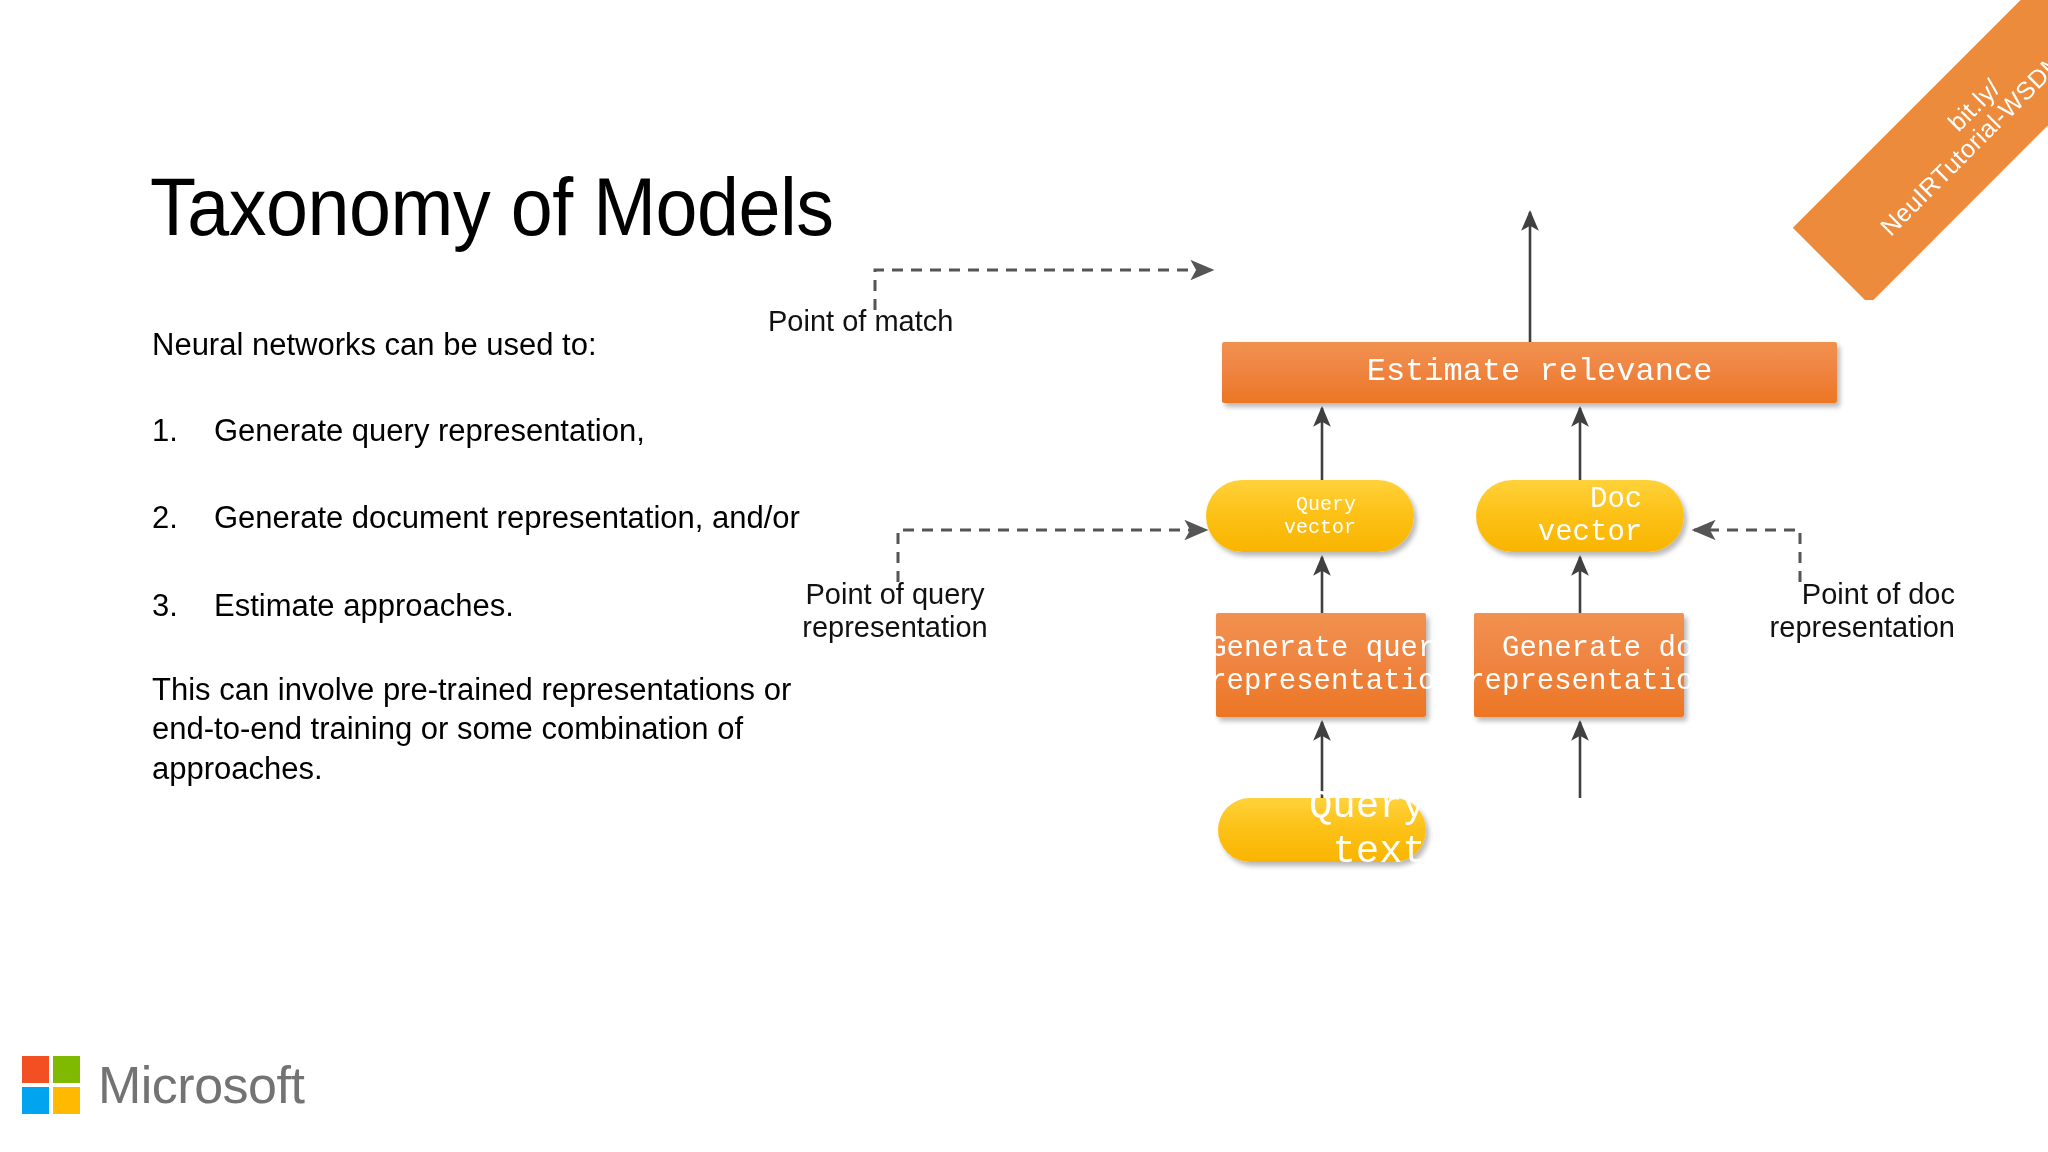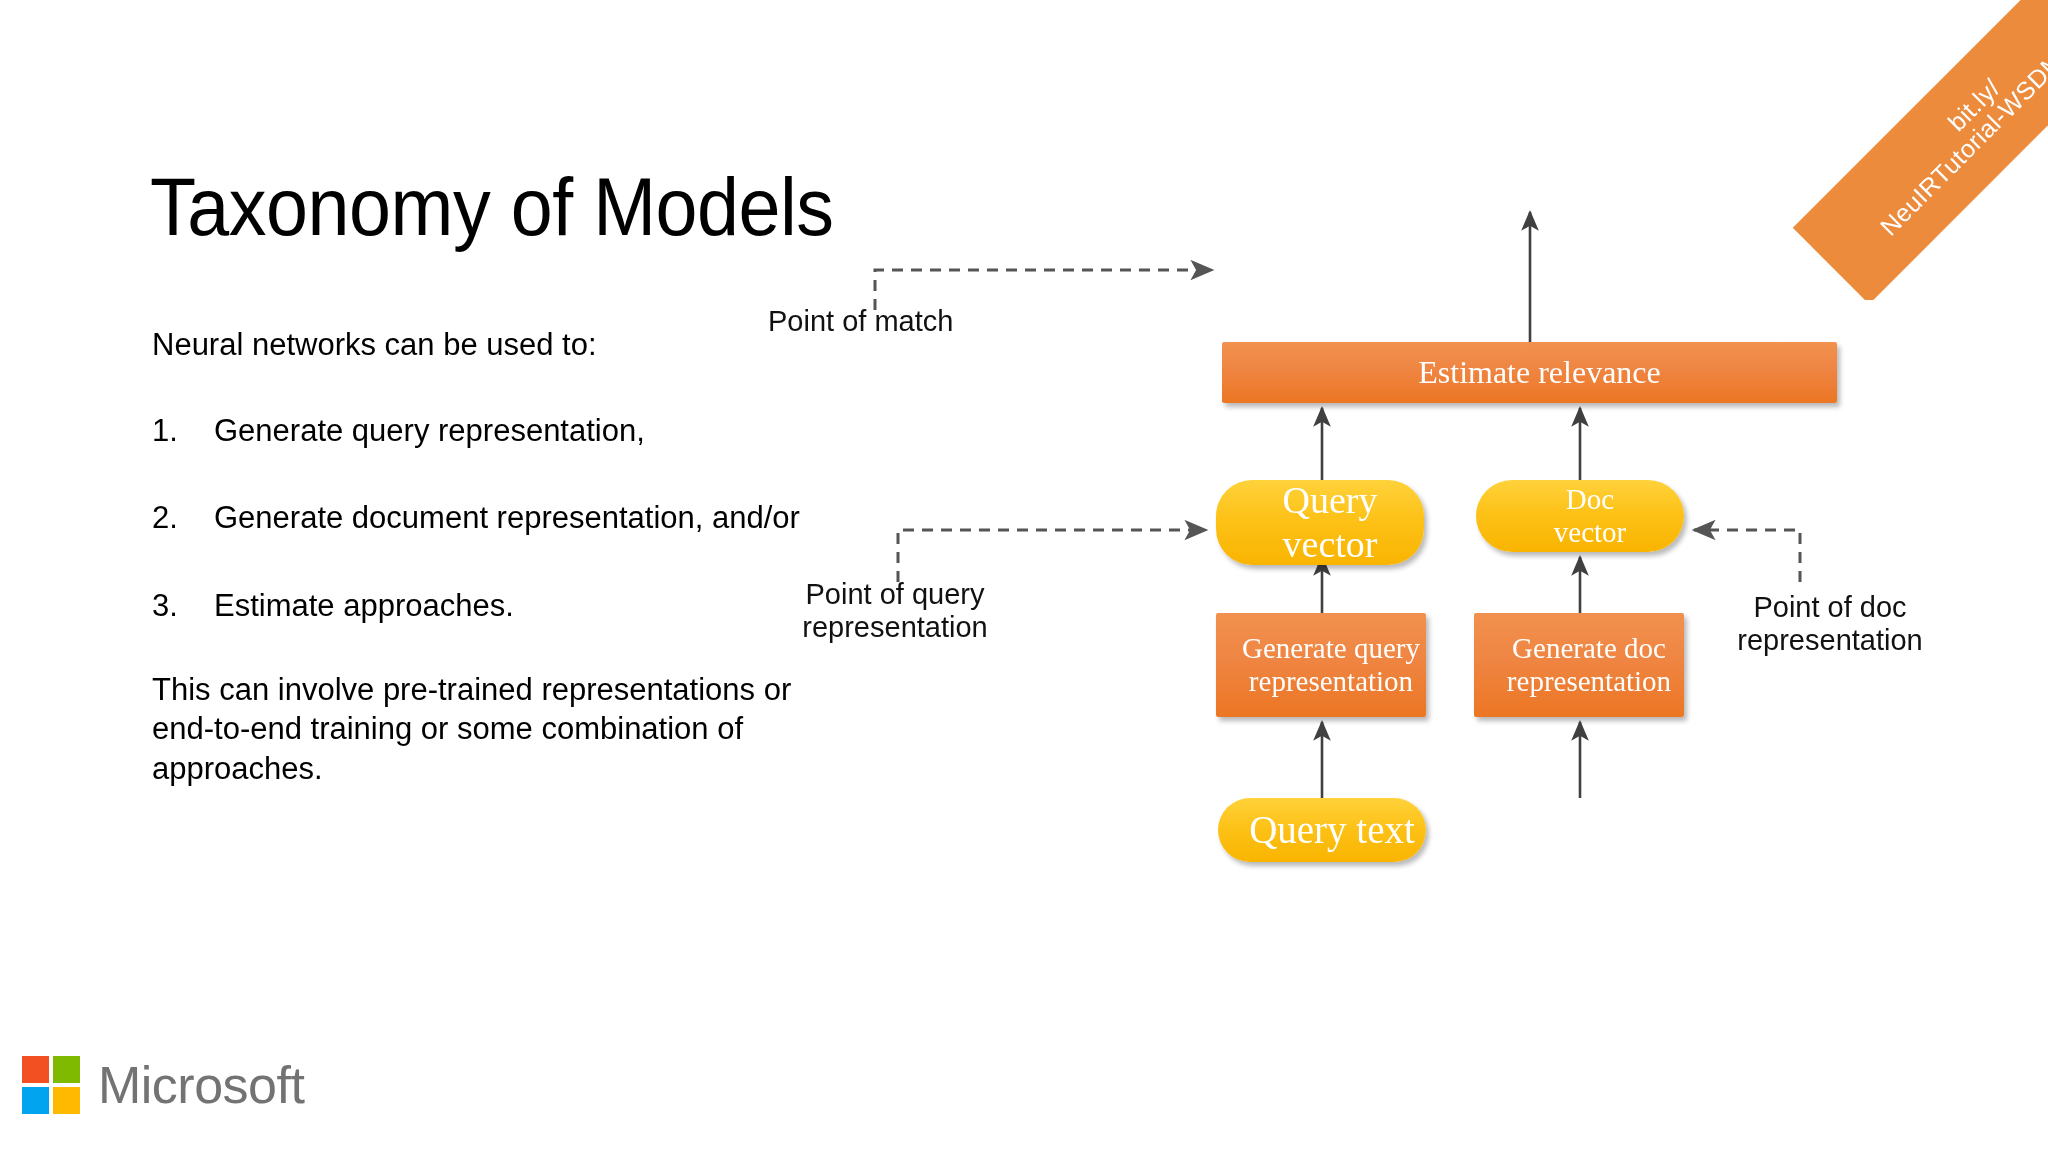--- a/index.html
+++ b/index.html
@@ -103,45 +103,45 @@
     top: 230px;
     width: 1080px;
     height: 700px;
   }
   .node {
     position: absolute;
     box-sizing: border-box;
     display: flex;
     align-items: center;
     justify-content: center;
-    text-align: center;
+    text-align: right;
     color: #ffffff;
-    font-family: Liberation Serif, serif;
+    font-family: Liberation Mono, monospace;
     font-weight: 400;
     line-height: 1.15;
     z-index: 3;
     padding-left: 20px;
   }
   .node.orange {
     background: linear-gradient(to bottom, #F2914F 0%, #EF8542 45%, #EC7623 100%);
     box-shadow: 3px 4px 5px rgba(0,0,0,0.28);
     border-radius: 2px;
   }
   .node.amber {
     background: linear-gradient(to bottom, #FFD23B 0%, #FDC218 45%, #F9B400 100%);
     box-shadow: 3px 4px 5px rgba(0,0,0,0.28);
   }
 
   #node-estimate {
     left: 262px; top: 112px; width: 615px; height: 61px;
     font-size: 32px;
   }
   #node-query-vector {
-    left: 256px; top: 250px; width: 208px; height: 85px;
-    border-radius: 36px; font-size: 38px;
+    left: 246px; top: 250px; width: 208px; height: 72px;
+    border-radius: 36px; font-size: 20px;
   }
   #node-doc-vector {
     left: 516px; top: 250px; width: 208px; height: 72px;
     border-radius: 36px; font-size: 29px;
   }
   #node-gen-query {
     left: 256px; top: 383px; width: 210px; height: 104px;
     font-size: 29px;
   }
   #node-gen-doc {
@@ -169,21 +169,21 @@
     position: absolute;
     color: #111111;
     font-size: 29px;
     line-height: 1.15;
     font-family: "Liberation Sans", sans-serif;
     z-index: 4;
     white-space: pre-line;
   }
   #anno-match { left: -192px; top: 75px; text-align: left; width: 230px; }
   #anno-query { left: -185px; top: 348px; text-align: center; width: 240px; }
-  #anno-doc   { left: 745px; top: 348px; text-align: center; width: 250px; margin-top: 13px; }
+  #anno-doc   { left: 745px; top: 348px; text-align: right; width: 250px; }
 
   
   #ms-logo {
     position: absolute;
     left: 22px;
     bottom: 38px;
     display: flex;
     align-items: center;
     gap: 18px;
   }

